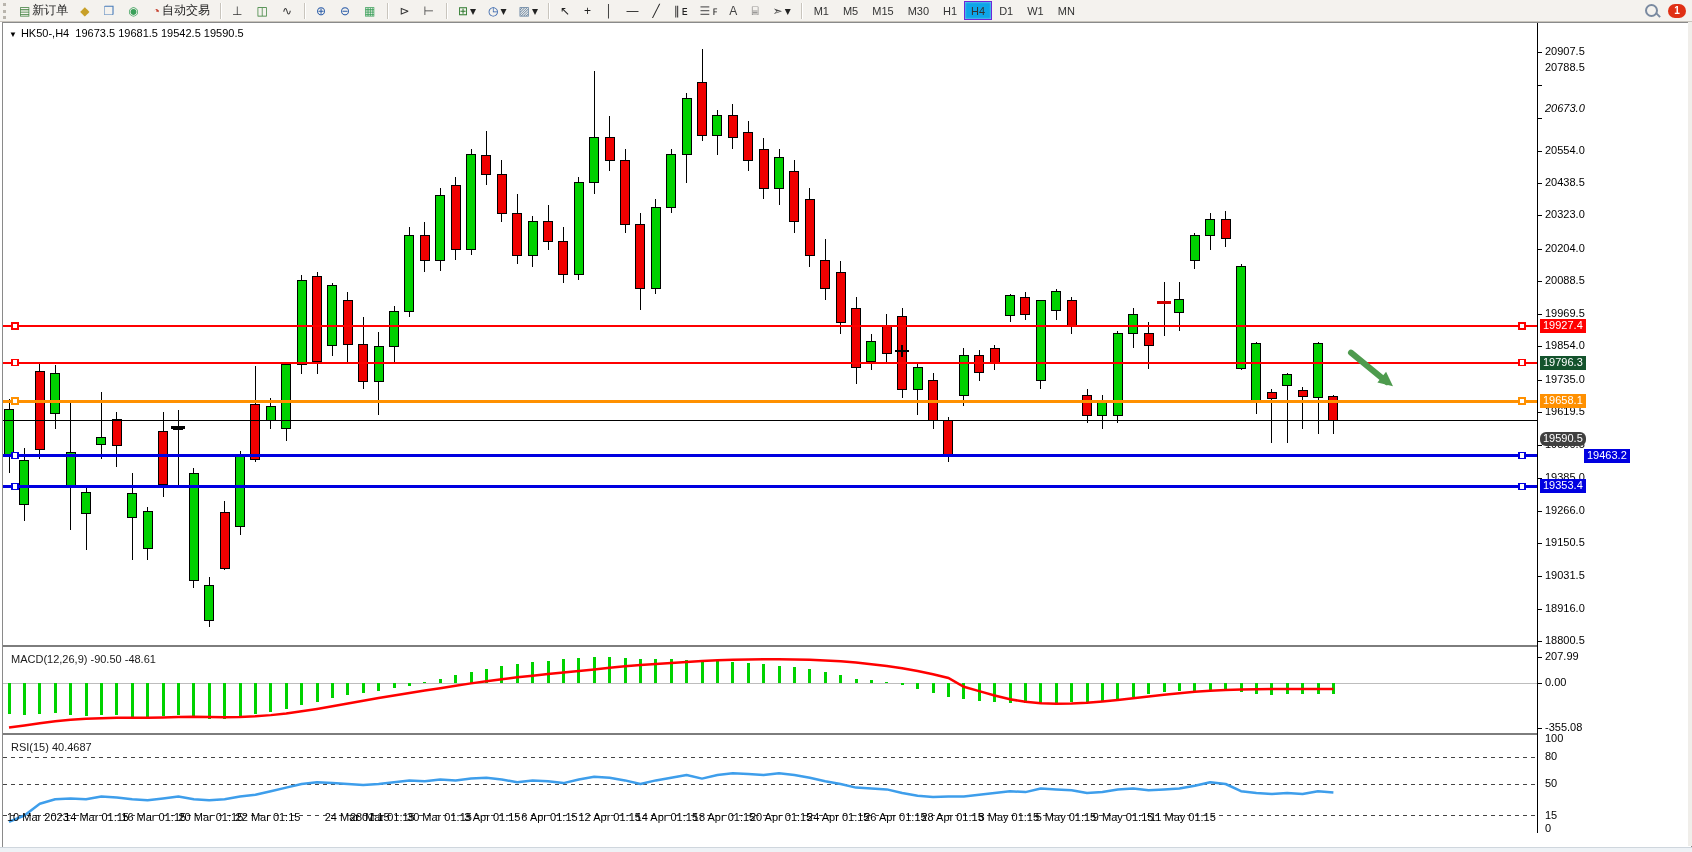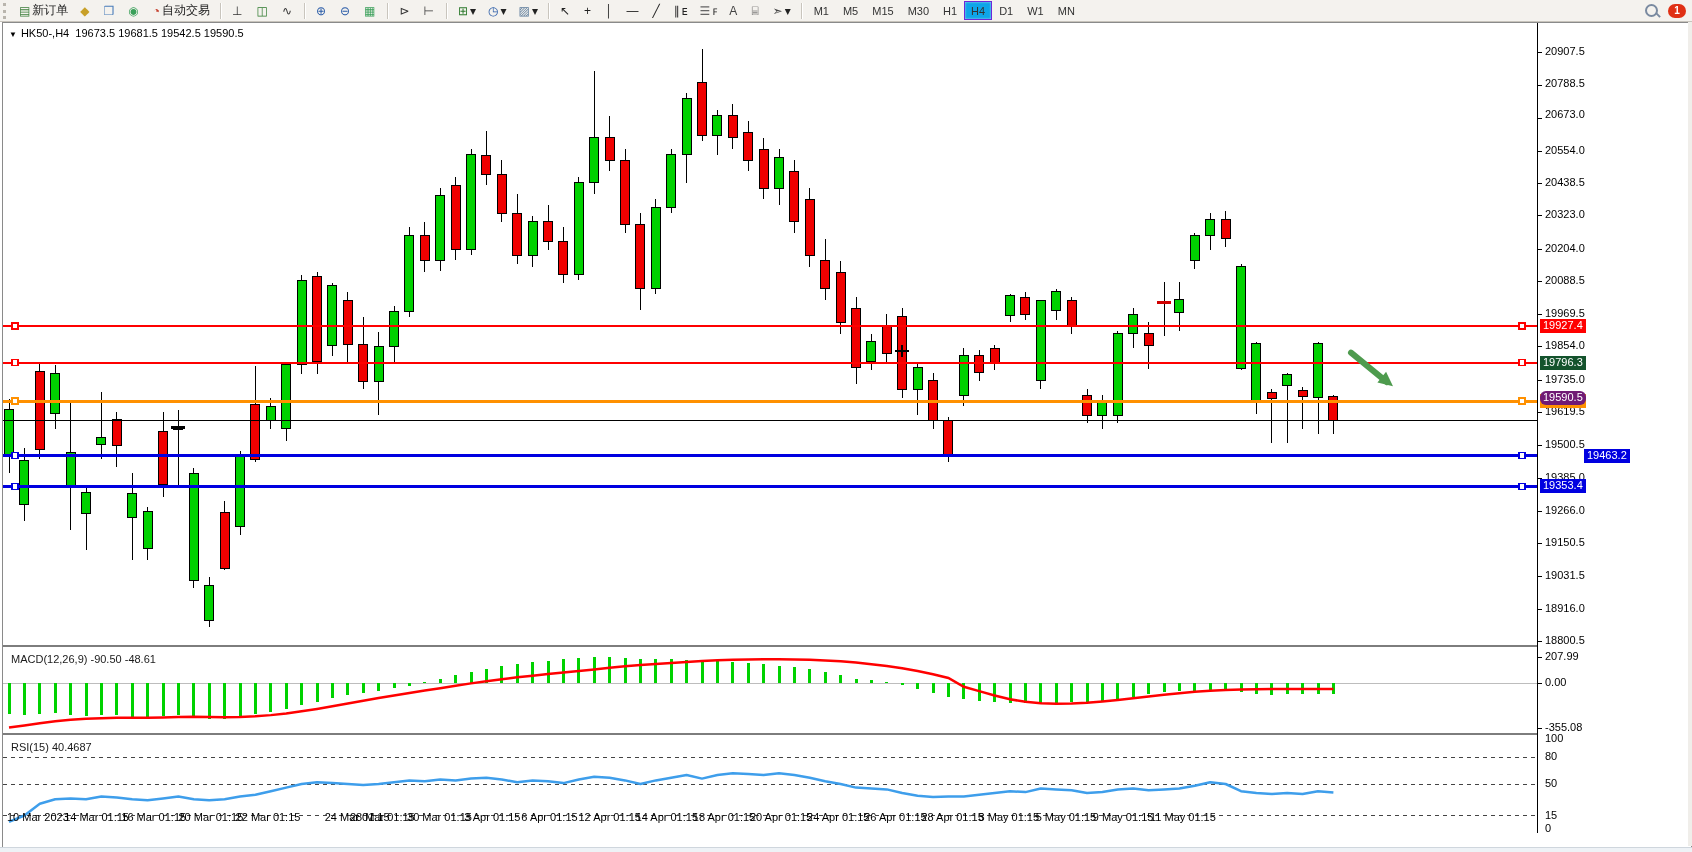--- a/index.html
+++ b/index.html
@@ -631,23 +631,23 @@
       </svg>
 
     <div class="axis-line"></div>
     <div class="ind-label" style="top:630px;">MACD(12,26,9) -90.50 -48.61</div>
     <div class="ind-label" style="top:718px;">RSI(15) 40.4687</div>
 
     <div id="axis-labels">
         <div class="tick-dash" style="top: 29px;"></div>
         <div class="tick-label" style="top: 22px;">20907.5</div>
         <div class="tick-dash" style="top: 62.2605px;"></div>
-        <div class="tick-label" style="top: 54px; text-align: right;">20788.5</div>
+        <div class="tick-label" style="top: 38px; text-align: right;">20788.5</div>
         <div class="tick-dash" style="top: 94.5427px;"></div>
-        <div class="tick-label" style="top: 85px;">20673.0</div>
+        <div class="tick-label" style="top: 79px; font-style: italic;">20673.0</div>
         <div class="tick-dash" style="top: 127.803px;"></div>
         <div class="tick-label" style="top: 120.803px;">20554.0</div>
         <div class="tick-dash" style="top: 160.085px;"></div>
         <div class="tick-label" style="top: 153.085px;">20438.5</div>
         <div class="tick-dash" style="top: 192.368px;"></div>
         <div class="tick-label" style="top: 185.368px;">20323.0</div>
         <div class="tick-dash" style="top: 225.628px;"></div>
         <div class="tick-label" style="top: 218.628px;">20204.0</div>
         <div class="tick-dash" style="top: 257.911px;"></div>
         <div class="tick-label" style="top: 250.911px;">20088.5</div>
@@ -669,21 +669,21 @@
         <div class="tick-label" style="top: 513.082px;">19150.5</div>
         <div class="tick-dash" style="top: 553.342px;"></div>
         <div class="tick-label" style="top: 546.342px;">19031.5</div>
         <div class="tick-dash" style="top: 585.624px;"></div>
         <div class="tick-label" style="top: 578.624px;">18916.0</div>
         <div class="tick-dash" style="top: 617.907px;"></div>
         <div class="tick-label" style="top: 610.907px;">18800.5</div>
         <div class="price-badge" style="top: 295.938px; background: rgb(255, 0, 0);">19927.4</div>
         <div class="price-badge" style="top: 332.58px; background: #14532d;">19796.3</div>
         <div class="price-badge" style="top: 371.207px; background: rgb(255, 144, 0);">19658.1</div>
-        <div class="price-badge" style="top: 368px; background: #701a75; border-radius: 6px;">19590.5</div>
+        <div class="price-badge" style="top: 409px; background: #404040; border-radius: 6px;">19590.5</div>
         <div class="price-badge" style="top: 425.682px; background: rgb(0, 0, 224); margin-left: 44px;">19463.2</div>
         <div class="price-badge" style="top: 456.371px; background: rgb(0, 0, 224);">19353.4</div>
         <div class="tick-label" style="top: 626.897px;">207.99</div>
         <div class="tick-dash" style="top: 633.897px;"></div>
         <div class="tick-label" style="top: 653px;">0.00</div>
         <div class="tick-dash" style="top: 660px;"></div>
         <div class="tick-label" style="top: 697.563px;">-355.08</div>
         <div class="tick-dash" style="top: 704.563px;"></div>
         <div class="tick-label" style="top: 709px;">100</div>
         <div class="tick-label" style="top: 727px;">80</div>

